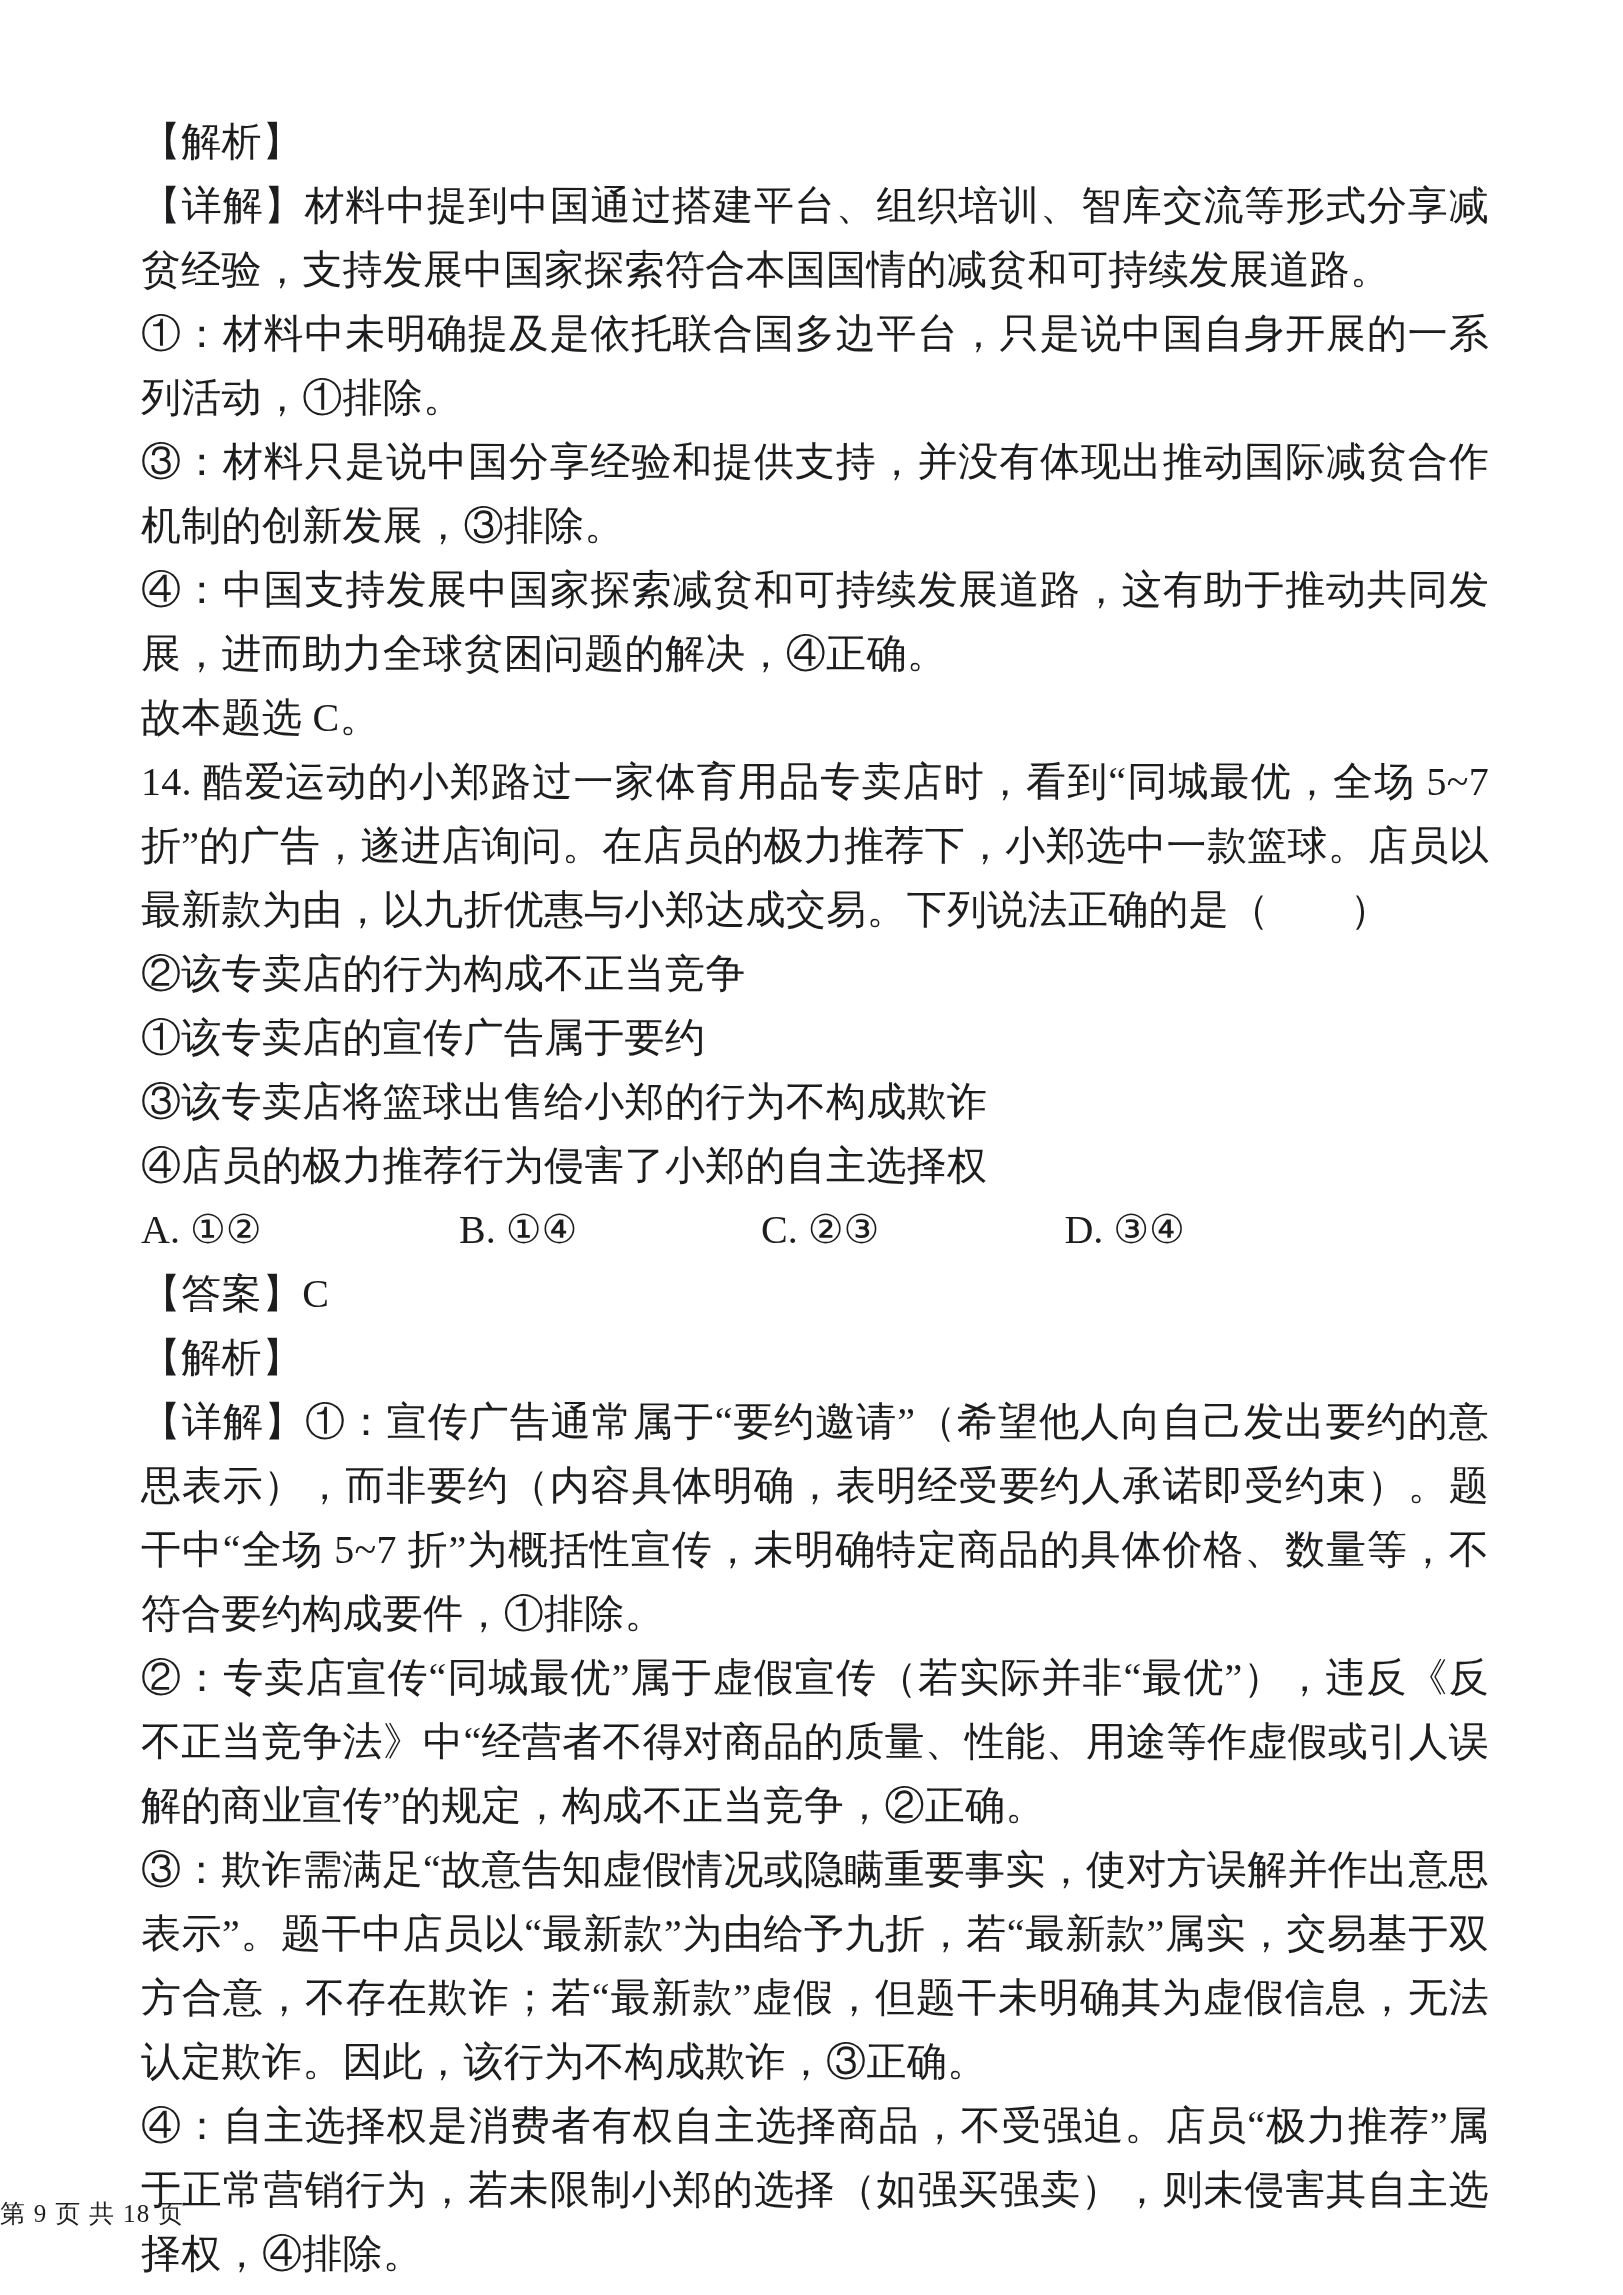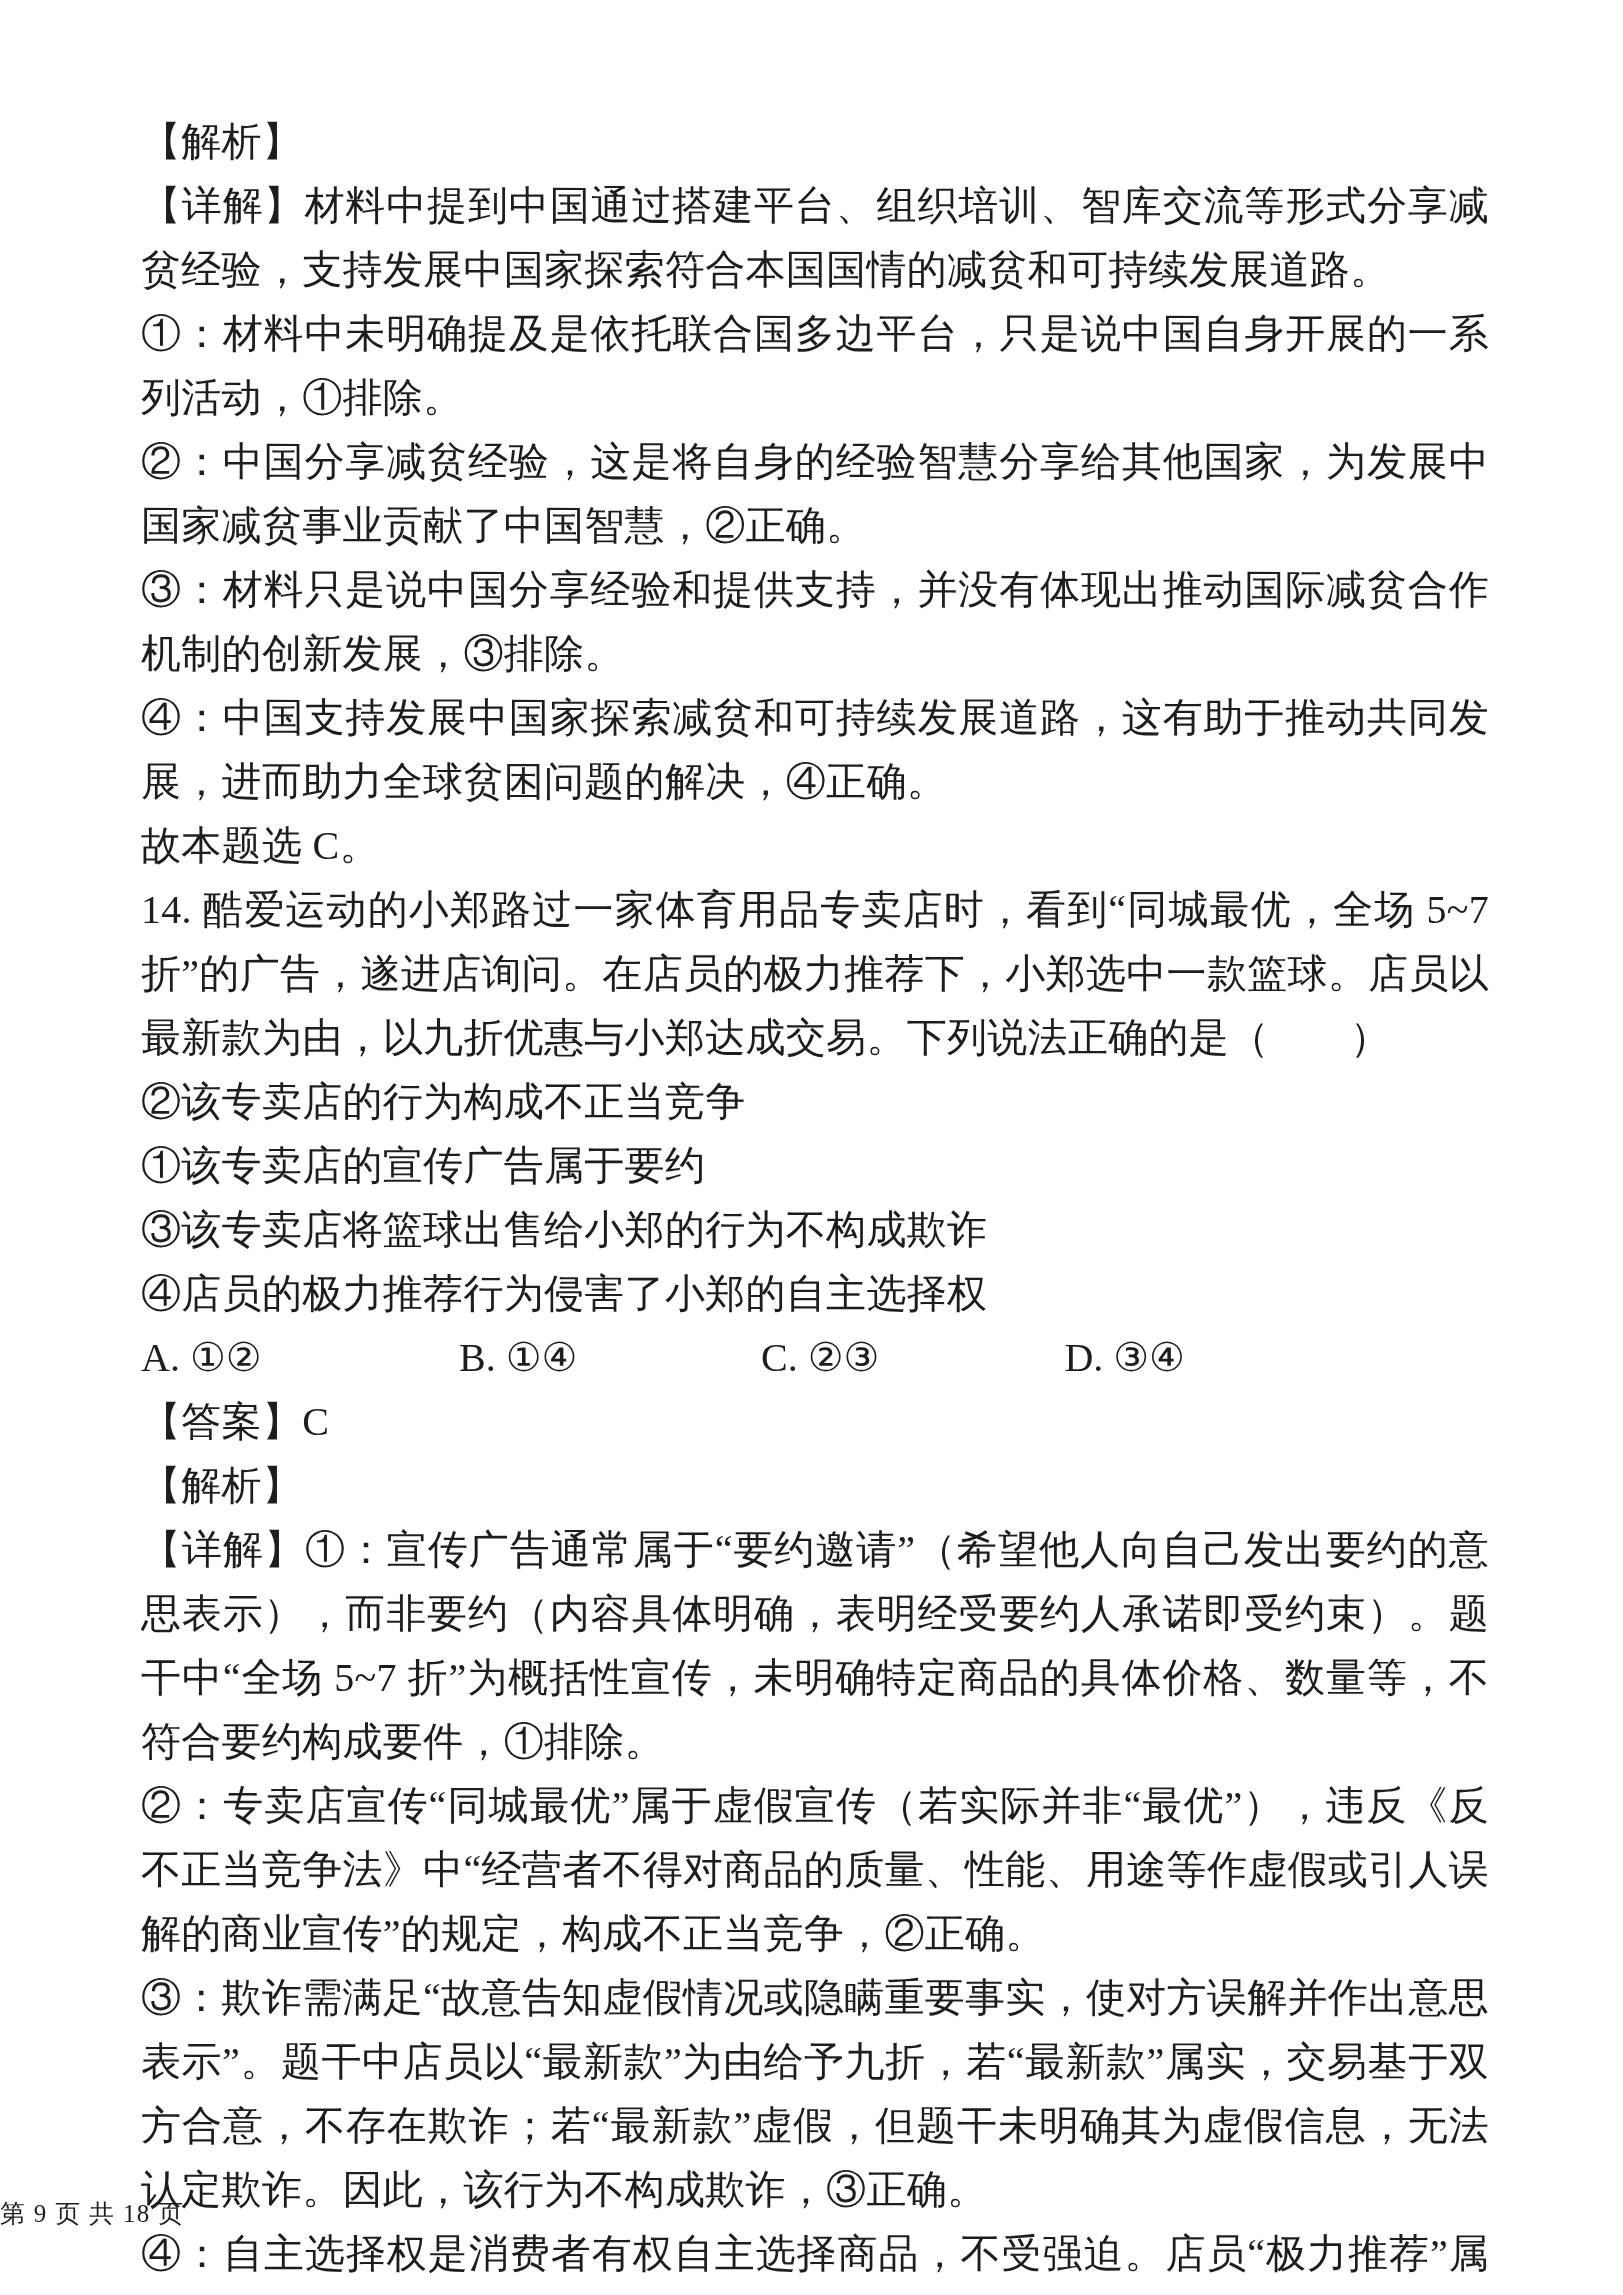--- a/index.html
+++ b/index.html
@@ -54,21 +54,20 @@
     color: #1d1d1f;
   }
 </style>
 </head>
 <body>
 
 <div class="doc-content">
     <div class="para">【解析】</div>
     <div class="para">【详解】材料中提到中国通过搭建平台、组织培训、智库交流等形式分享减贫经验，支持发展中国家探索符合本国国情的减贫和可持续发展道路。</div>
     <div class="para">①：材料中未明确提及是依托联合国多边平台，只是说中国自身开展的一系列活动，①排除。</div>
-    <div class="para">②：中国分享减贫经验，这是将自身的经验智慧分享给其他国家，为发展中国家减贫事业贡献了中国智慧，②正确。</div>
     <div class="para">③：材料只是说中国分享经验和提供支持，并没有体现出推动国际减贫合作机制的创新发展，③排除。</div>
     <div class="para">④：中国支持发展中国家探索减贫和可持续发展道路，这有助于推动共同发展，进而助力全球贫困问题的解决，④正确。</div>
     <div class="para">故本题选 C。</div>
     <div class="para">14. 酷爱运动的小郑路过一家体育用品专卖店时，看到“同城最优，全场 5~7 折”的广告，遂进店询问。在店员的极力推荐下，小郑选中一款篮球。店员以最新款为由，以九折优惠与小郑达成交易。下列说法正确的是（　　）</div>
     <div class="para">②该专卖店的行为构成不正当竞争</div>
     <div class="para">①该专卖店的宣传广告属于要约</div>
     <div class="para">③该专卖店将篮球出售给小郑的行为不构成欺诈</div>
     <div class="para">④店员的极力推荐行为侵害了小郑的自主选择权</div>
     <div class="options-row">
       <span class="opt opt-0">A. ①②</span>

